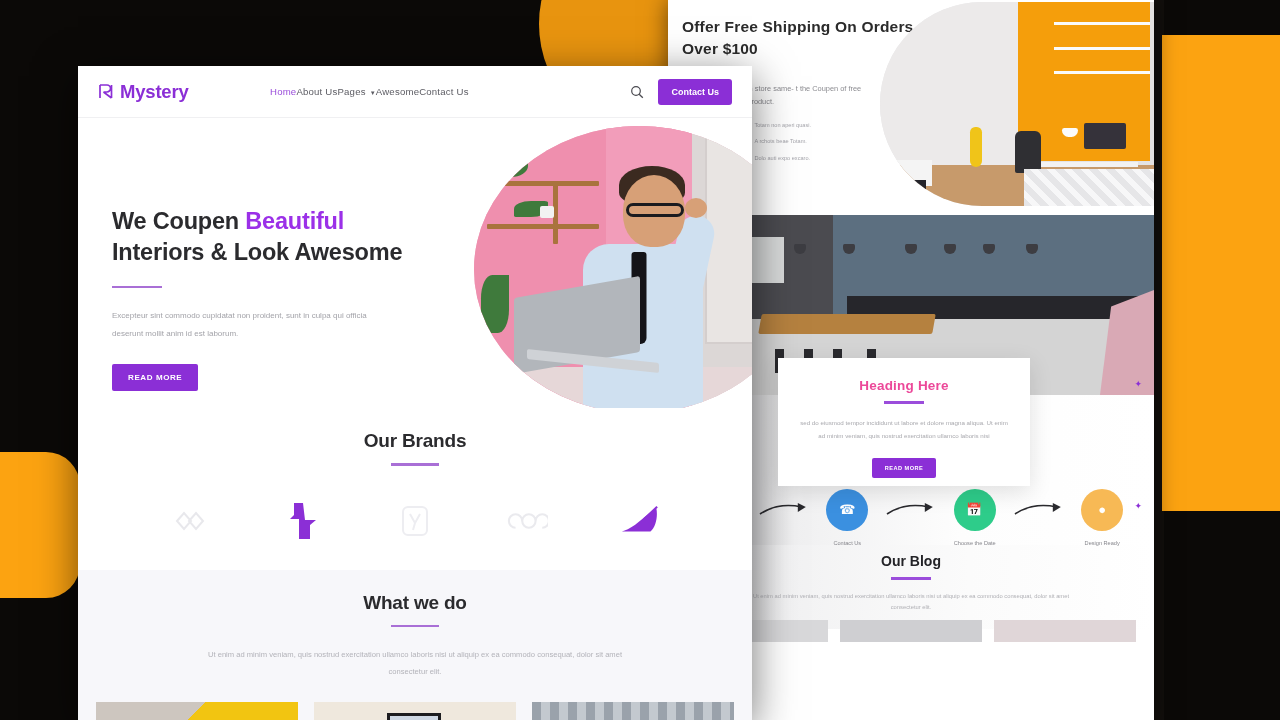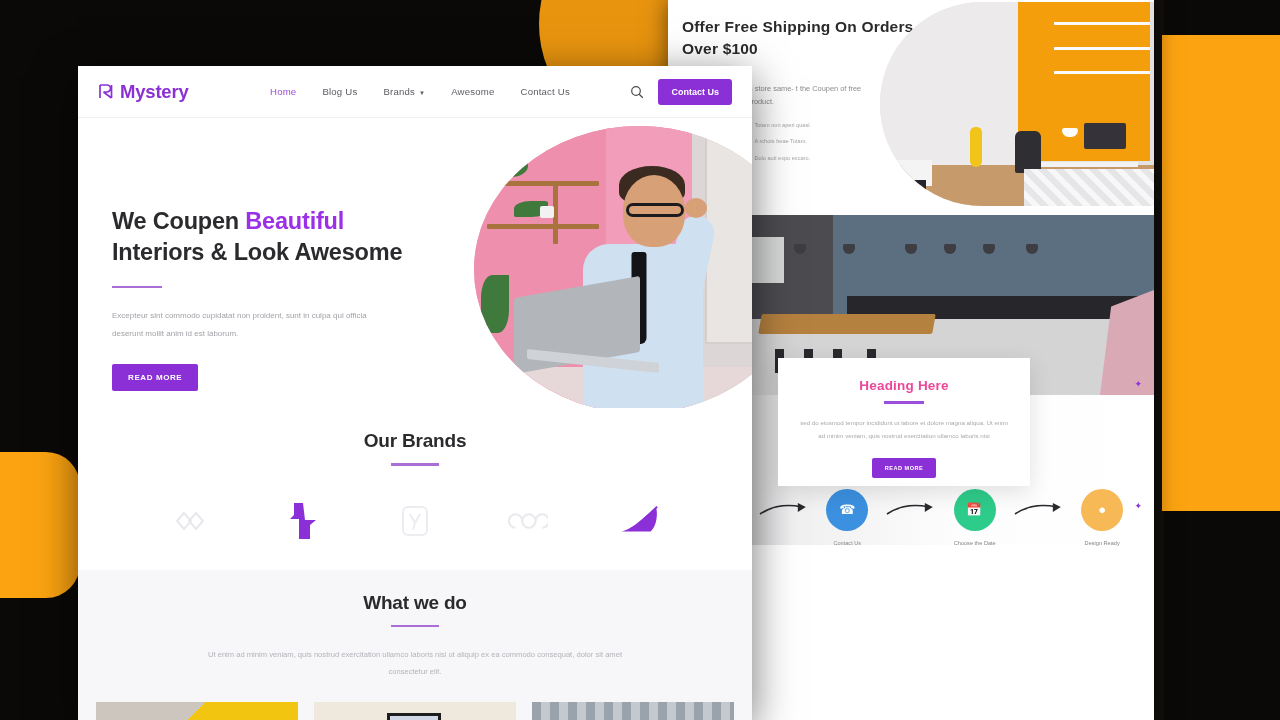--- a/index.html
+++ b/index.html
@@ -131,21 +131,21 @@
     position: absolute; left: 78px; top: 66px; width: 674px; height: 654px;
     background:#6d28d9; overflow:hidden; box-shadow: 0 10px 40px rgba(0,0,0,.55);
   }
   .navbar {
     height: 52px; display:flex; align-items:center; padding: 0 0 0 20px;
     background:#fff; border-bottom: 1px solid #f0f0f2;
   }
   .logo { display:flex; align-items:center; gap:6px; width: 150px; }
   .logo-mark { width:16px; height:17px; }
   .logo-text { font-size: 18.5px; font-weight: bold; color:#8b2fd6; letter-spacing:-.2px; }
-  .nav-links { display:flex; align-items:center; gap: 26px; margin-left: 22px; }
+  .nav-links { display:flex; align-items:center; margin-left: 22px; }
   .nav-link { font-size: 9.6px; color:#5c5c63; letter-spacing:.2px; cursor:pointer;}
   .nav-link.active { color:#9b4ddb; }
   .nav-caret { font-size:6px; color:#5c5c63; margin-left:4px; }
   .nav-right { margin-left:auto; display:flex; align-items:center; gap: 14px; padding-right: 20px; }
   .search-icon { width:14px; height:14px; }
   .btn-contact { background:#8b2fd6; color:#fff; font-size:9px; font-weight:bold; padding:8px 13px; border-radius:3px; }
 
   .hero { position:relative; height: 290px; background:#fff; overflow:hidden; }
   .hero-text { position:absolute; left: 34px; top: 88px; width: 320px; }
   .hero-h1 { font-size: 23.5px; font-weight: bold; color:#2b2b2e; line-height:1.33; letter-spacing:-.2px;}
@@ -335,38 +335,48 @@
             </svg>
         </div>
         <div class="pb-step">
           <div class="pb-circle" style="background:#f6b košt;background:#f7b955">●</div>
           <div class="pb-step-label">Design Ready</div>
         </div>
       </div>
       <div class="pb-dot" style="bottom:34px;">✦</div>
     </div>
 
+    <div class="pb-blog">
+      <div class="pb-blog-title">Our Blog</div>
+      <div class="pb-blog-rule"></div>
+      <div class="pb-blog-body">Ut enim ad minim veniam, quis nostrud exercitation ullamco laboris nisi ut aliquip ex ea commodo consequat, dolor sit amet consectetur elit.</div>
+      <div class="pb-blog-cards">
+        <div class="pb-blog-card"></div>
+        <div class="pb-blog-card c2"></div>
+        <div class="pb-blog-card c3"></div>
+      </div>
+    </div>
   </div>
 
   <div class="panel-front">
 
     <div class="navbar">
       <div class="logo">
         <span class="logo-mark">
           <svg width="16" height="17" viewBox="0 0 16 17">
             <path d="M2 2 L2 15 M2 2 L9 2 A3.5 3.5 0 0 1 9 9 L5.5 9 M13.5 2 L13.5 15 M5.5 9 L13.5 15" stroke="#8b2fd6" stroke-width="1.7" fill="none" stroke-linejoin="round"></path>
           </svg>
         </span>
         <span class="logo-text">Mystery</span>
       </div>
 
       <div class="nav-links">
         <span class="nav-link active">Home</span>
-        <span class="nav-link">Blog Us</span>
-        <span class="nav-link"><span>Brands</span><span class="nav-caret">▼</span></span>
+        <span class="nav-link">About Us</span>
+        <span class="nav-link"><span>Pages</span><span class="nav-caret">▼</span></span>
         <span class="nav-link">Awesome</span>
         <span class="nav-link">Contact Us</span>
       </div>
 
       <div class="nav-right">
         <span class="search-icon">
           <svg width="14" height="14" viewBox="0 0 14 14">
               <circle cx="6" cy="6" r="4.3" stroke="#4a4a50" stroke-width="1.2" fill="none"></circle>
               <line x1="9.2" y1="9.2" x2="12.8" y2="12.8" stroke="#4a4a50" stroke-width="1.3"></line>
             </svg>

